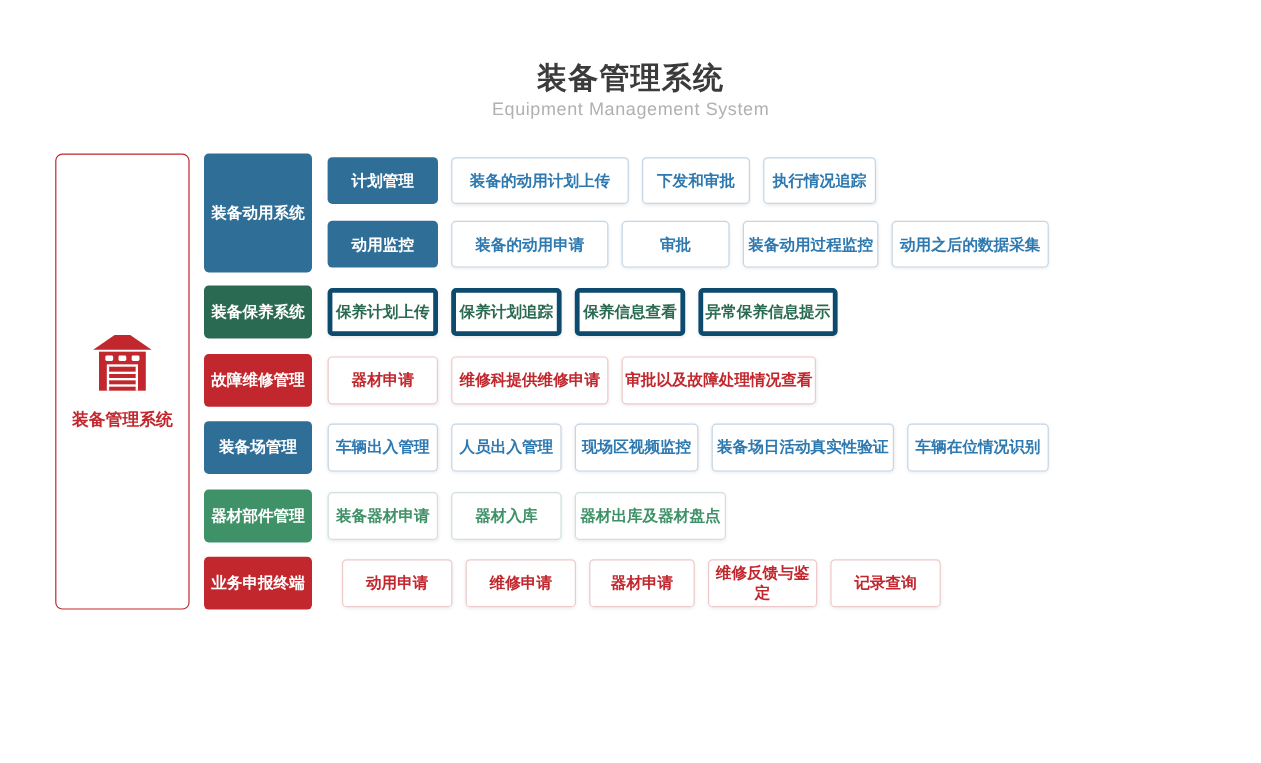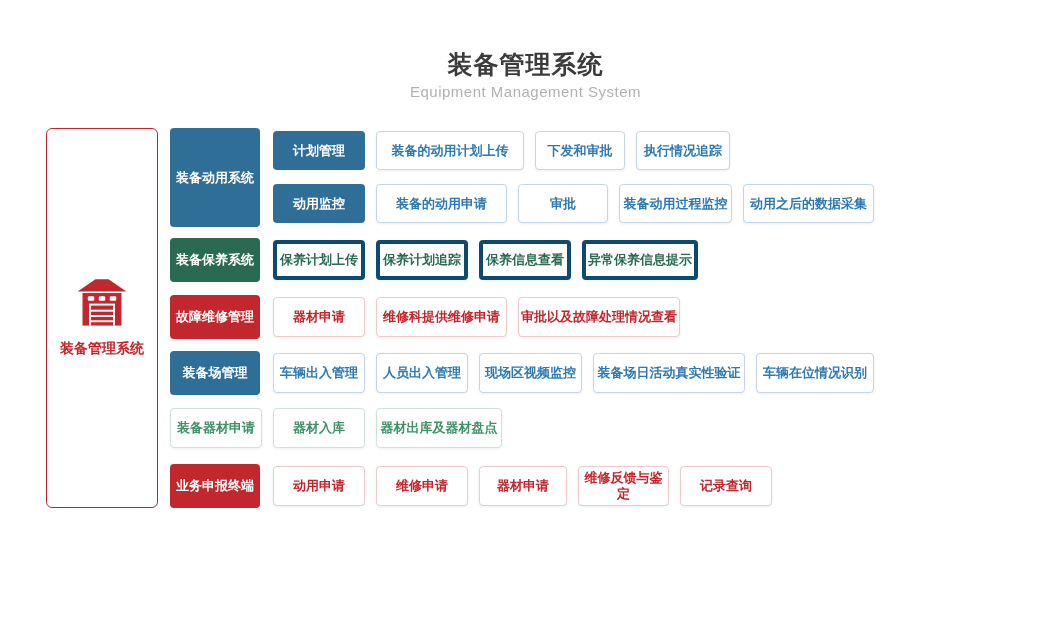--- a/index.html
+++ b/index.html
@@ -36,21 +36,21 @@
   .cat-tall { position:absolute; left:170px; top:128px; width:90px; height:99px; }
   .itemrow  { position:absolute; display:flex; gap:11px; }
   .itemrow .box { height:39px; }
   #row1a { left:273px; top:131px; }
   #row1b { left:273px; top:184px; }
   .grouprow { position:absolute; left:170px; display:flex; align-items:center; }
   .grouprow .cat { width:90px; height:44px; margin-right:13px; }
   .grouprow .items { display:flex; gap:11px; align-items:center; }
   .grouprow .items .box { height:40px; }
   #row2 { top:238px; } #row3 { top:295px; } #row4 { top:351px; }
-  #row5 { top:408px; } #row6 { top:464px; }
+  #row5 { top:408px; } #row6 { top:464px;gap:12px; }
 </style>
 </head>
 <body>
 
 <div class="canvas">
 
   <div class="title">装备管理系统</div>
   <div class="subtitle">Equipment Management System</div>
 
   <div class="root-box">
@@ -113,20 +113,21 @@
     <div class="items">
       <div class="box outline blue" style="width:92px">车辆出入管理</div>
       <div class="box outline blue" style="width:92px">人员出入管理</div>
       <div class="box outline blue" style="width:103px">现场区视频监控</div>
       <div class="box outline blue" style="width:152px">装备场日活动真实性验证</div>
       <div class="box outline blue" style="width:118px">车辆在位情况识别</div>
     </div>
   </div>
 
   <div class="grouprow" id="row5">
+    <div class="box fill green cat">器材部件管理</div>
     <div class="items">
       <div class="box outline green" style="width:92px">装备器材申请</div>
       <div class="box outline green" style="width:92px">器材入库</div>
       <div class="box outline green" style="width:126px">器材出库及器材盘点</div>
     </div>
   </div>
 
   <div class="grouprow" id="row6">
     <div class="box fill red cat">业务申报终端</div>
     <div class="items">

